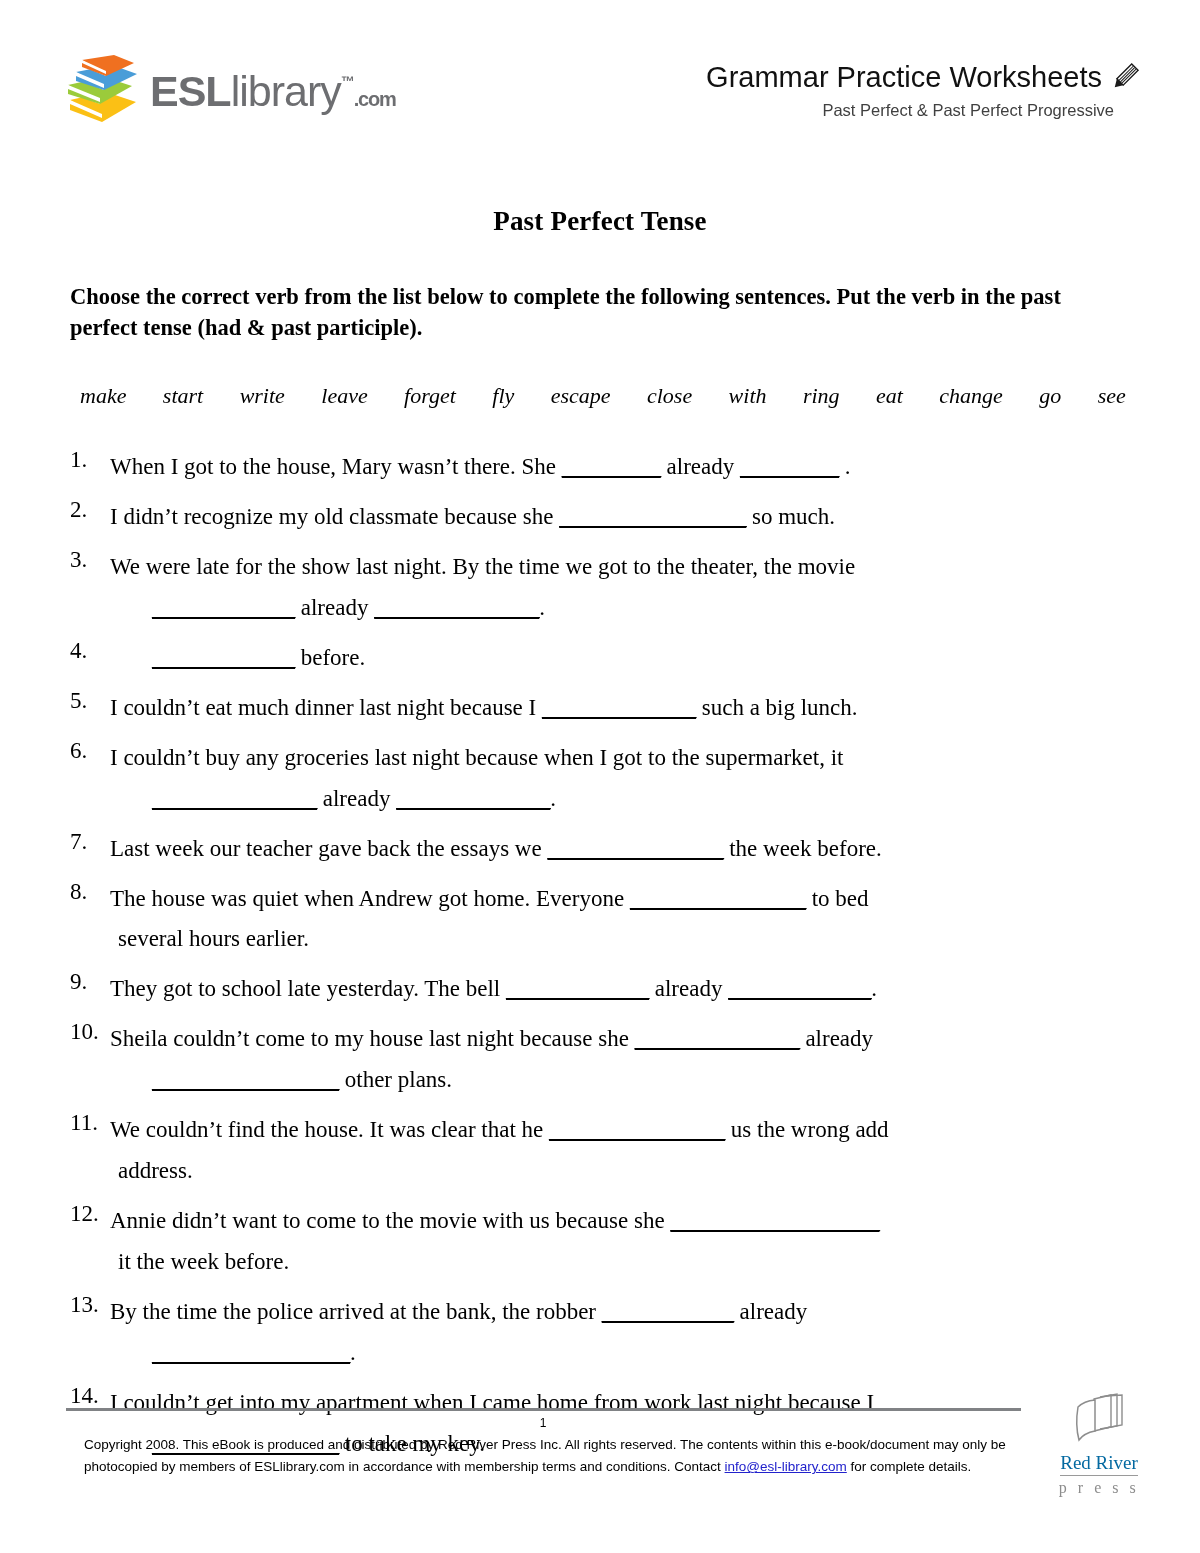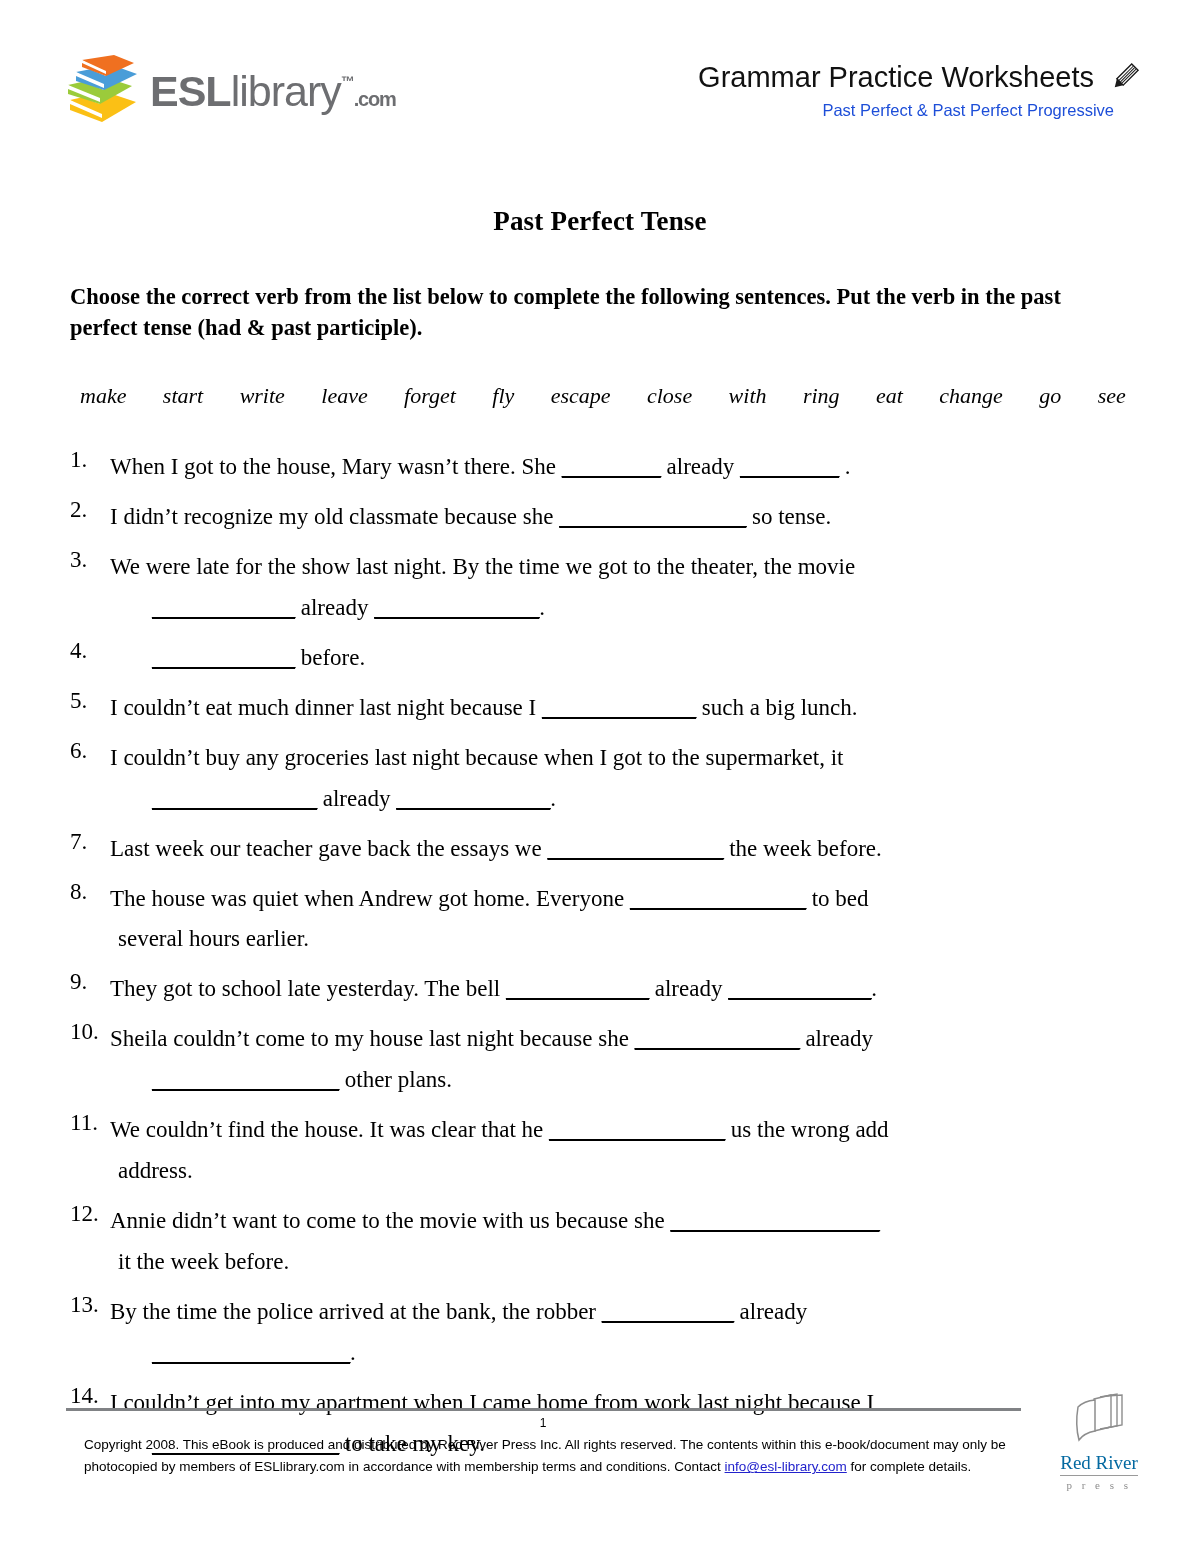--- a/index.html
+++ b/index.html
@@ -58,41 +58,40 @@
 
   .header-right {
     position: absolute;
     right: 58px; top: 62px;
     text-align: right;
   }
   .header-title-row {
     display: flex;
     align-items: flex-start;
     justify-content: flex-end;
-    gap: 8px;
   }
   .header-title {
     font-family: "Liberation Sans", sans-serif;
     font-size: 29px;
     color: #111111;
     line-height: 1.05;
     white-space: nowrap;
     font-weight: normal;
   }
   .pencil-icon {
     width: 34px;
     height: 34px;
     margin-left: 6px;
     margin-top: -2px;
     flex: none;
   }
   .header-sub {
     font-family: "Liberation Sans", sans-serif;
     font-size: 16.5px;
-    color: #1d4ed8;
+    color: #404040;
     margin-top: 7px;
     white-space: nowrap;
     padding-right: 28px;
   }
 
   
   .sheet {
     position: absolute;
     left: 70px;
     top: 180px;
@@ -209,21 +208,21 @@
     font-family: "Liberation Serif", serif;
     font-size: 19px;
     color: #0369a1;
     border-bottom: 1.5px solid #9a9a9a;
     display: inline-block;
     padding-bottom: 1px;
     line-height: 1.1;
   }
   .rrp-press {
     font-family: "Liberation Serif", serif;
-    font-size: 11px;
+    font-size: 16px;
     color: #8d8d8d;
     letter-spacing: 3.5px;
     margin-top: 3px;
   }
 </style>
 </head>
 <body>
 
 <div class="header">
 
@@ -293,21 +292,21 @@
   <div class="questions" id="questions">
       <div class="q">
         <div class="q-num">1.</div>
         <div class="q-body">
           <div><span>When I got to the house, Mary wasn’t there. She </span><span class="blank">_________</span><span> already </span><span class="blank">_________</span><span> .</span></div>
         </div>
       </div>
       <div class="q">
         <div class="q-num">2.</div>
         <div class="q-body">
-          <div><span>I didn’t recognize my old classmate because she </span><span class="blank">_________________</span><span> so tense.</span></div>
+          <div><span>I didn’t recognize my old classmate because she </span><span class="blank">_________________</span><span> so much.</span></div>
         </div>
       </div>
       <div class="q">
         <div class="q-num">3.</div>
         <div class="q-body">
           <div><span>We were late for the show last night. By the time we got to the theater, the movie</span></div>
           <div><span class="indent"></span><span class="blank">_____________</span><span> already </span><span class="blank">_______________</span><span>.</span></div>
         </div>
       </div>
       <div class="q">

